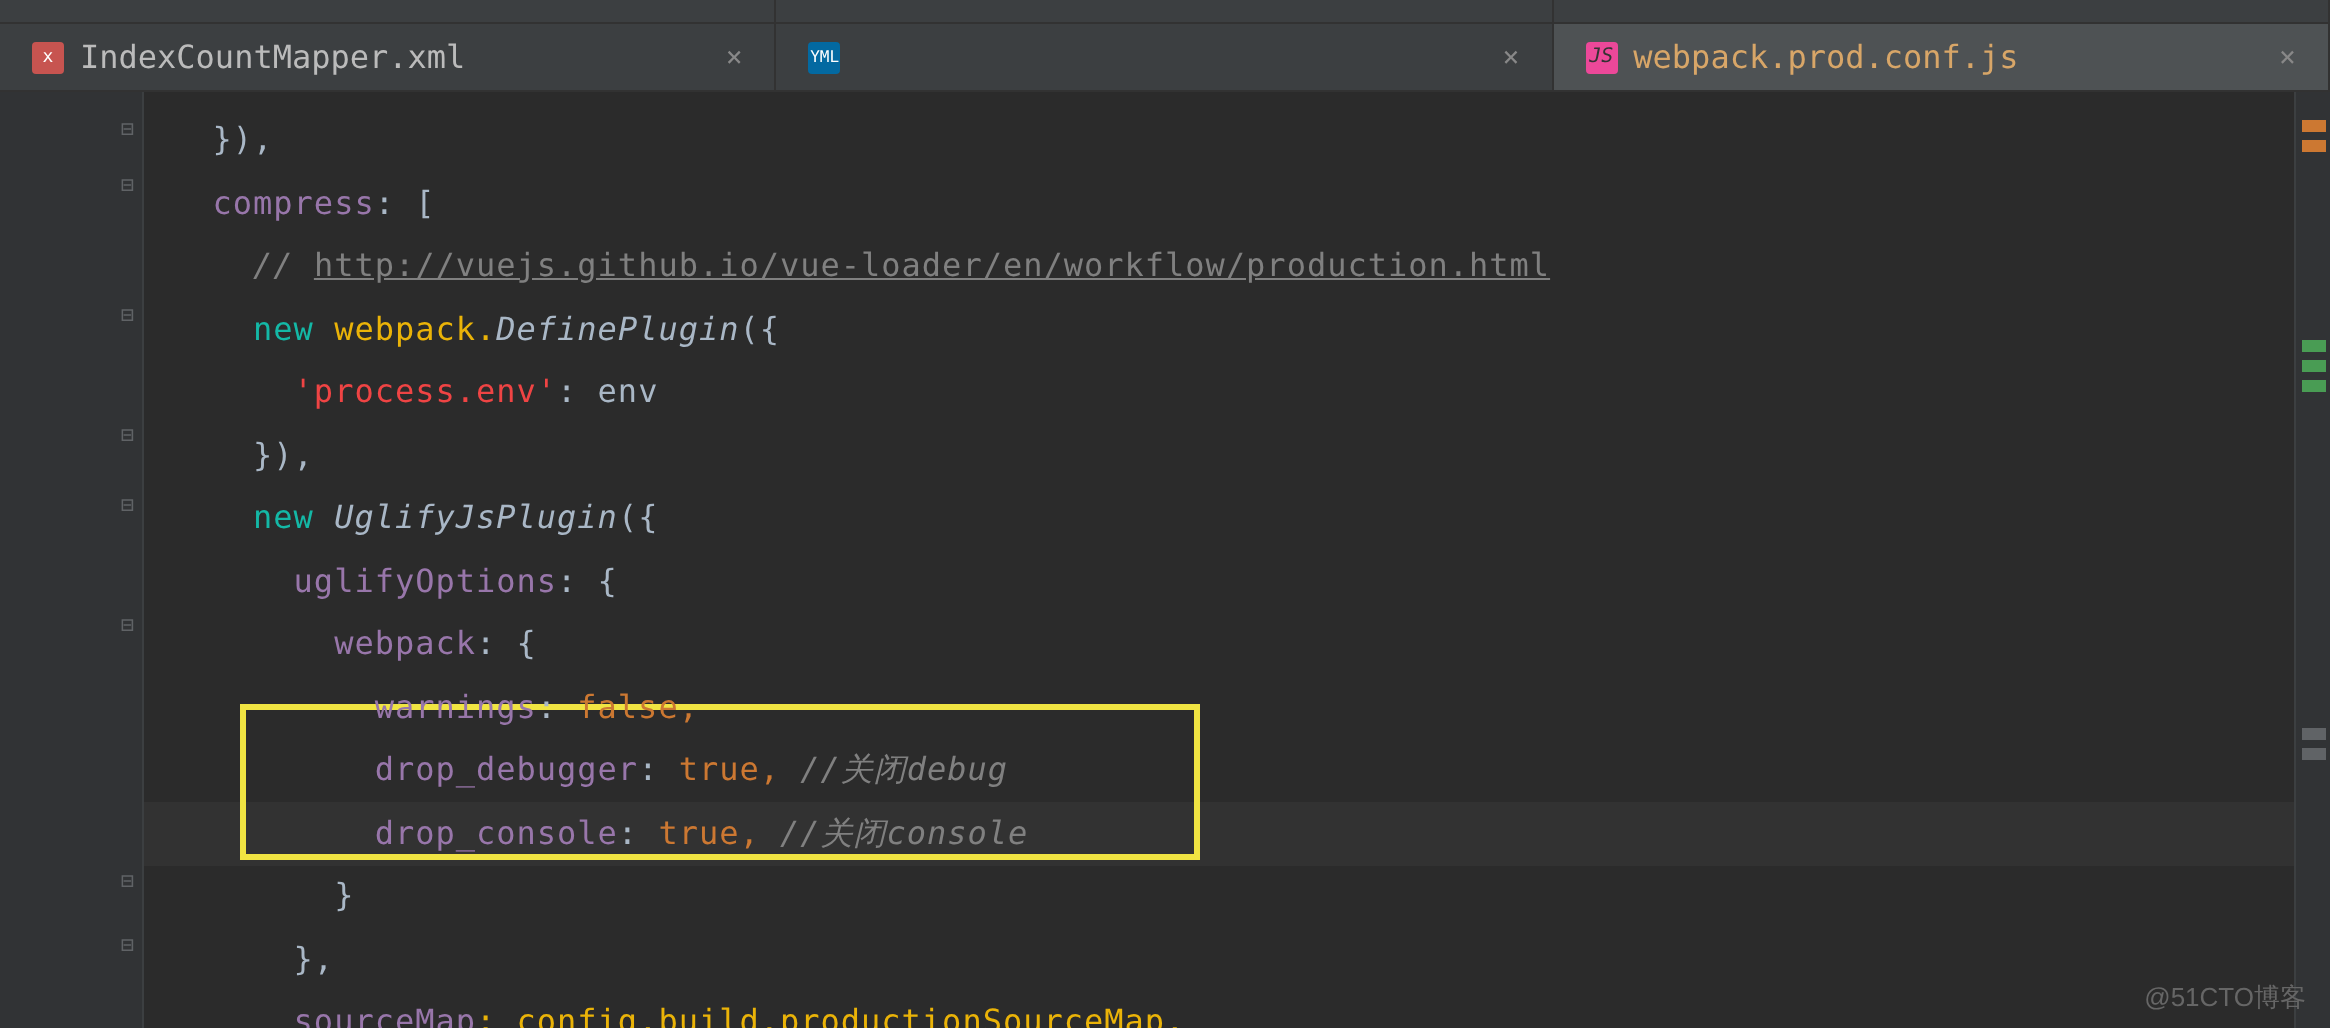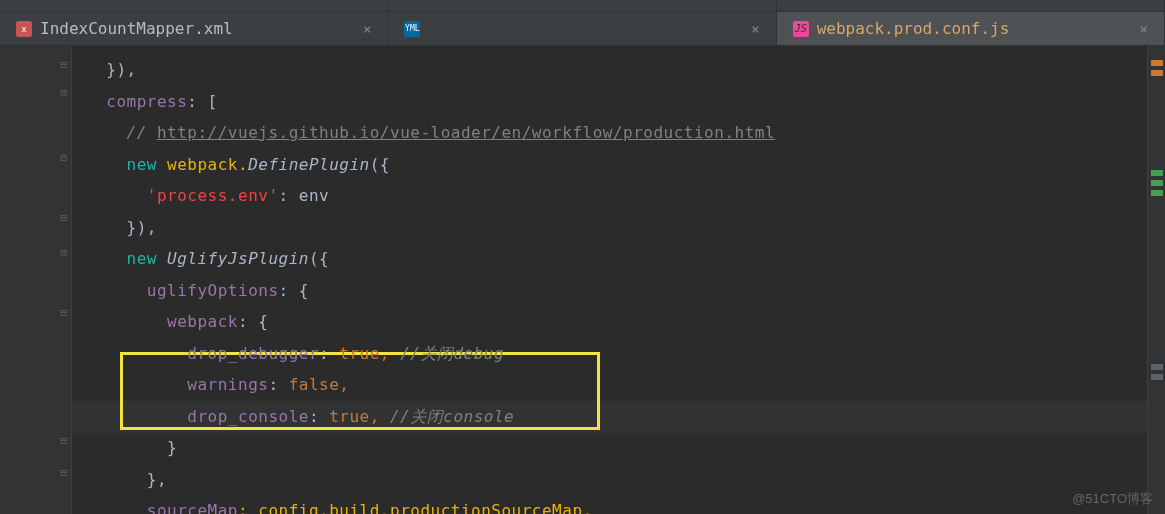--- a/index.html
+++ b/index.html
@@ -183,22 +183,22 @@
     <div class="code-content">
       <div class="code-line">  <span class="bracket">}),</span></div>
       <div class="code-line">  <span class="prop">compress</span><span class="bracket">: [</span></div>
       <div class="code-line">    <span class="comment">// </span><span class="comment-link">http://vuejs.github.io/vue-loader/en/workflow/production.html</span></div>
       <div class="code-line">    <span class="keyword">new</span><span class="ident"> webpack.</span><span class="class-name">DefinePlugin</span><span class="bracket">({</span></div>
       <div class="code-line">      <span class="string">'process.env'</span><span class="bracket">: env</span></div>
       <div class="code-line">    <span class="bracket">}),</span></div>
       <div class="code-line">    <span class="keyword">new</span><span> </span><span class="class-name">UglifyJsPlugin</span><span class="bracket">({</span></div>
       <div class="code-line">      <span class="prop">uglifyOptions</span><span class="bracket">: {</span></div>
       <div class="code-line">        <span class="prop">webpack</span><span class="bracket">: {</span></div>
+      <div class="code-line">          <span class="prop">warnings</span><span class="bracket">: </span><span class="bool">false</span><span class="punct">,</span></div>
       <div class="code-line">          <span class="prop">drop_debugger</span><span class="bracket">: </span><span class="bool">true</span><span class="punct">, </span><span class="comment">//关闭debug</span></div>
-      <div class="code-line">          <span class="prop">warnings</span><span class="bracket">: </span><span class="bool">false</span><span class="punct">,</span></div>
       <div class="code-line">          <span class="prop">drop_console</span><span class="bracket">: </span><span class="bool">true</span><span class="punct">, </span><span class="comment">//关闭console</span></div>
       <div class="code-line">        <span class="bracket">}</span></div>
       <div class="code-line">      <span class="bracket">},</span></div>
       <div class="code-line">      <span class="prop">sourceMap</span><span class="ident">: config.build.productionSourceMap,</span></div>
     </div>
   </div>
 
   <div class="minimap">
     <div class="minimap-marker" style="top:14px; background:#cc7832;"></div>
     <div class="minimap-marker" style="top:24px; background:#cc7832;"></div>

